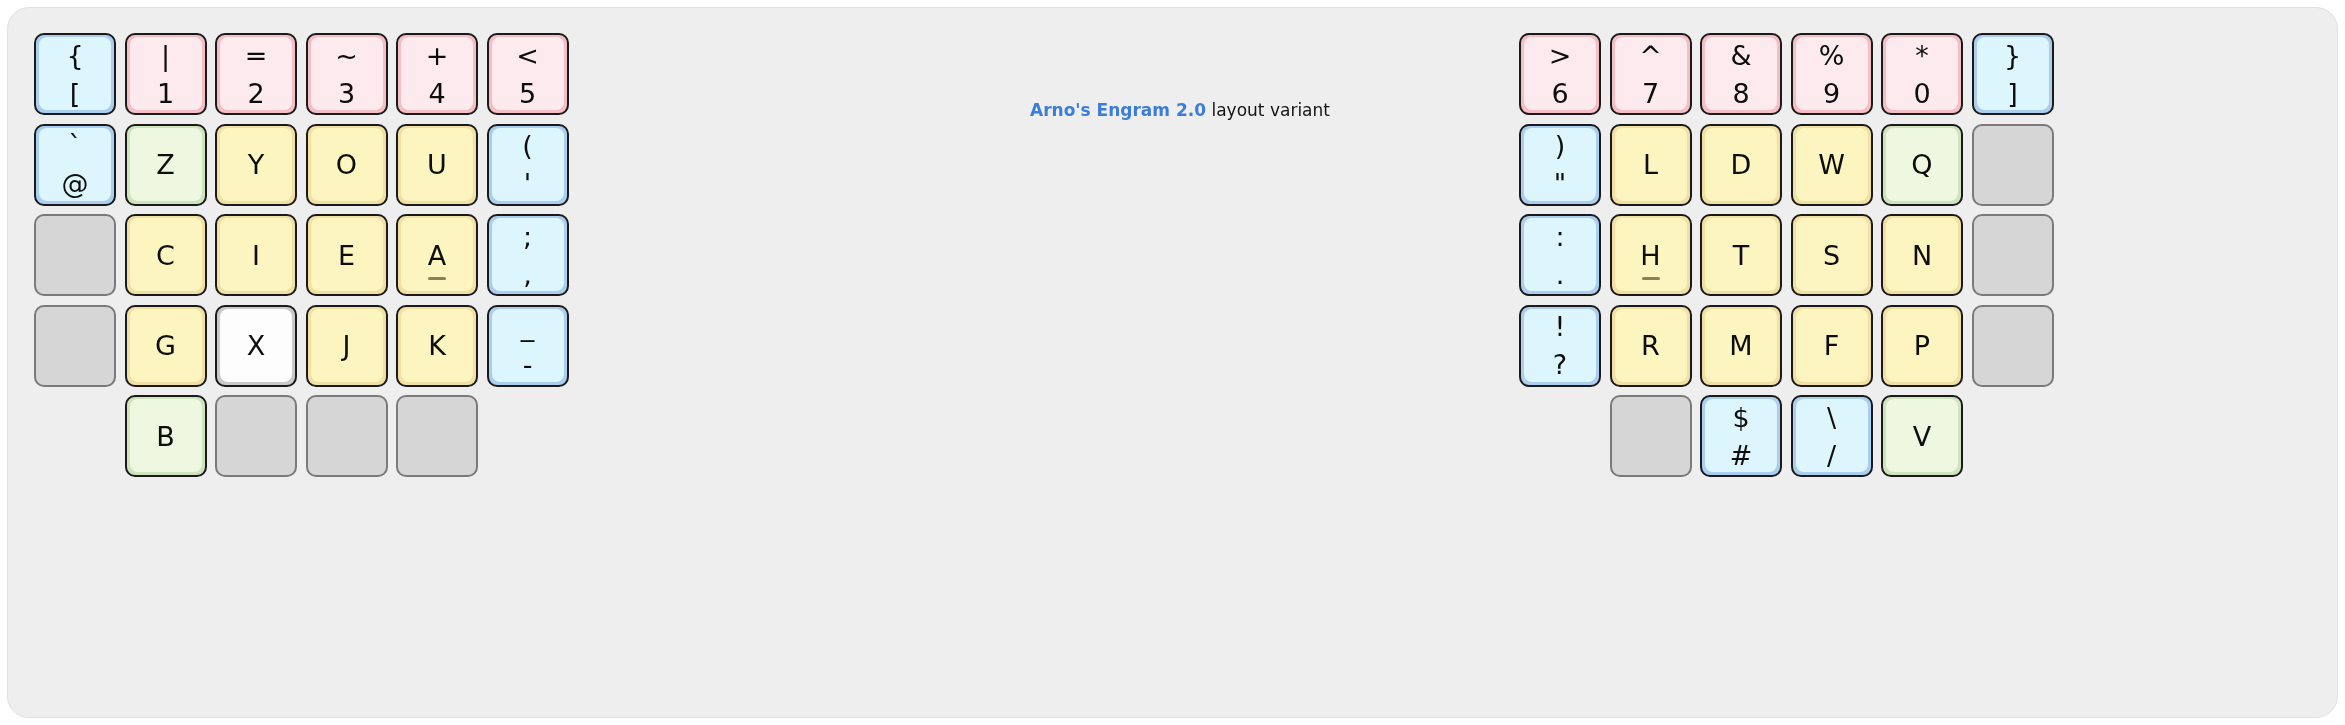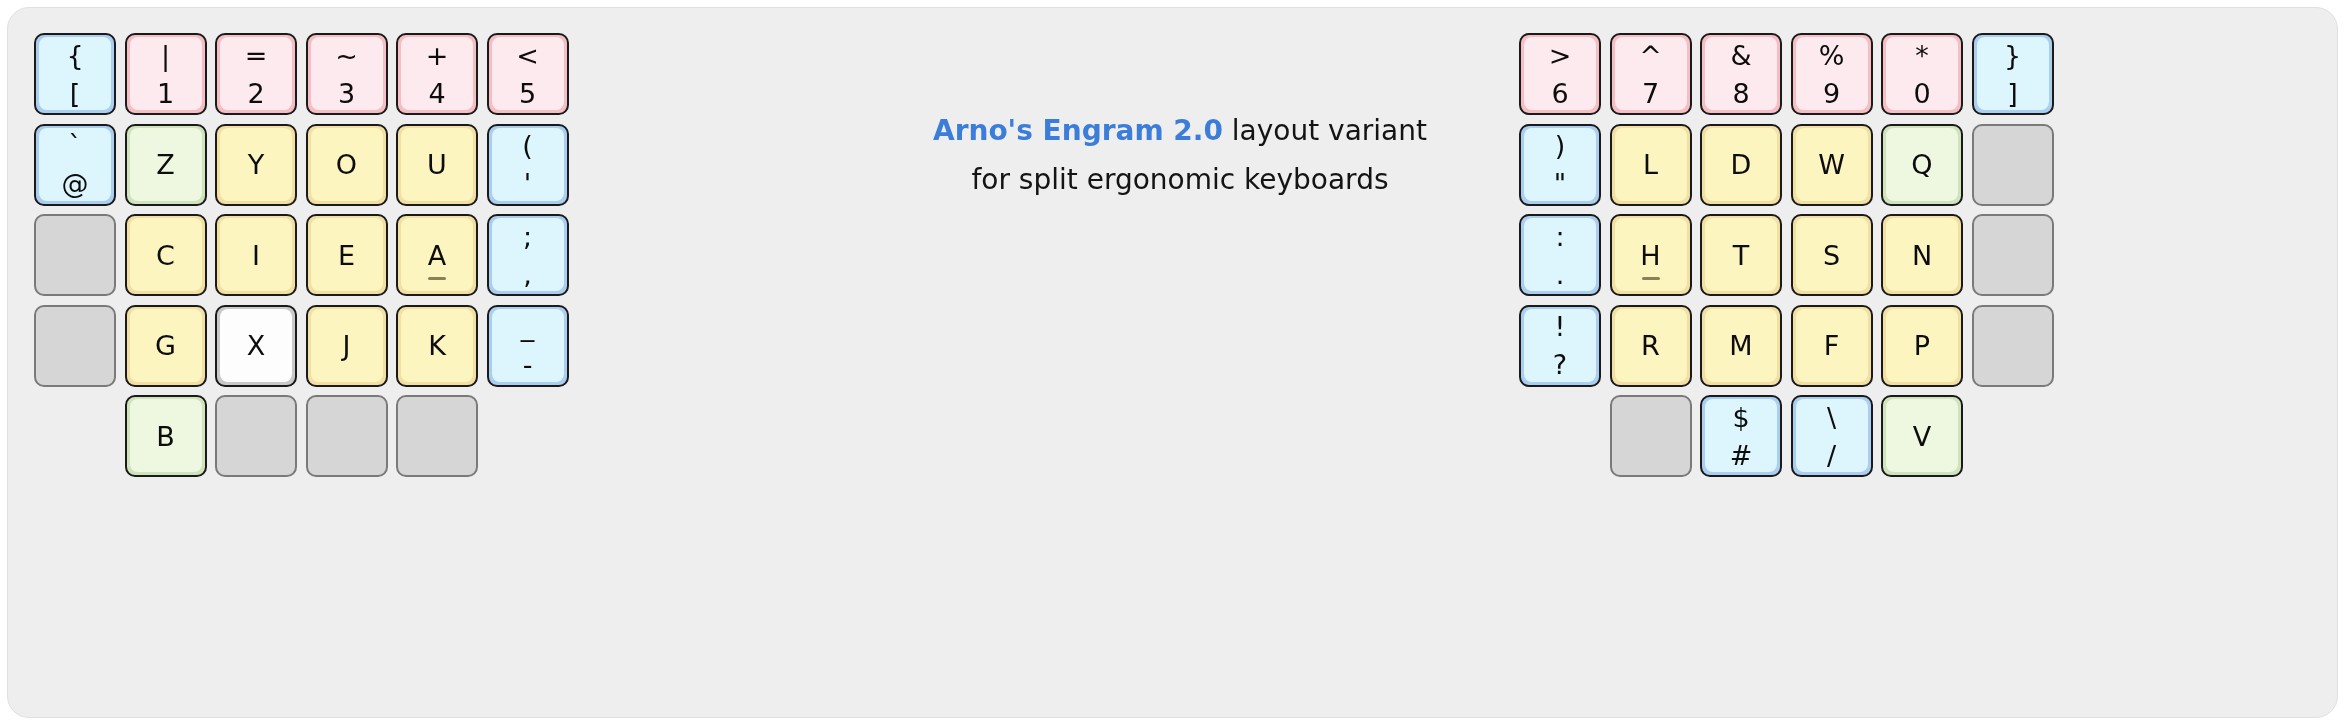--- a/index.html
+++ b/index.html
@@ -118,24 +118,24 @@
     top:10px;
   }
   #center .sub{
     font-size:23px;
     color:#141414;
     line-height:1.0;
     margin-top:20px;
   }
   #center .gap{ height:36px; }
   #center .credit{
-    font-size:28px;
+    font-size:17px;
     color:#141414;
     line-height:1.0;
-    margin-top:21px;
+    margin-top:6px;
   }
   #center .lnk{
     color:#3b7dd8;
     font-weight:bold;
   }
 </style>
 </head>
 <body>
 
 <div id="board">
@@ -485,15 +485,14 @@
           <div class="glyph-single">V</div>
         </div>
       </div>
     </div>
 
   <div id="center">
     <div class="gap"></div>
     <div class="credit">
       <span class="lnk">Arno's Engram 2.0</span><span> layout variant</span>
     </div>
-    <div class="credit">for split ergonomic keyboards</div>
   </div>
 </div>
 
 </body></html>

